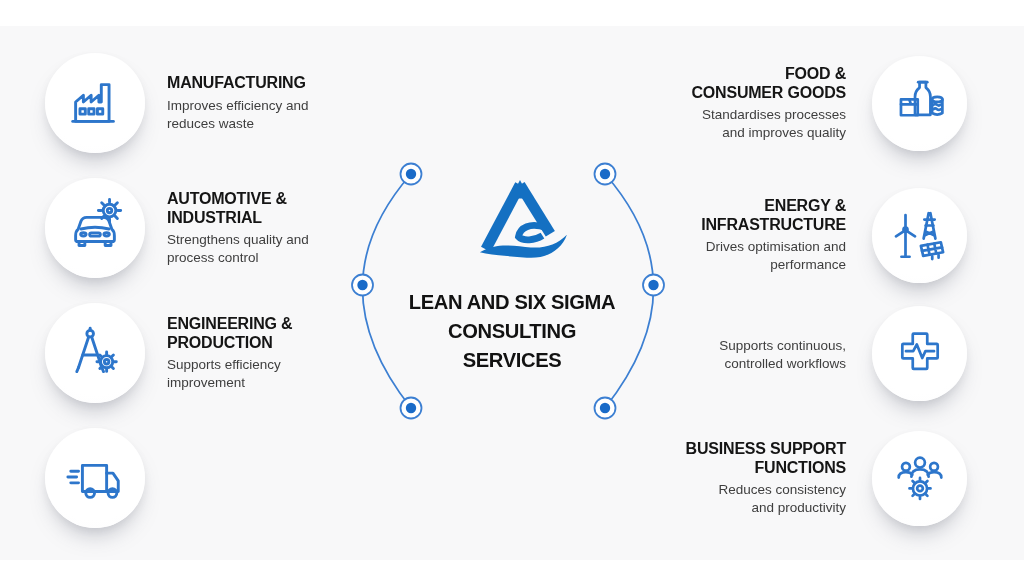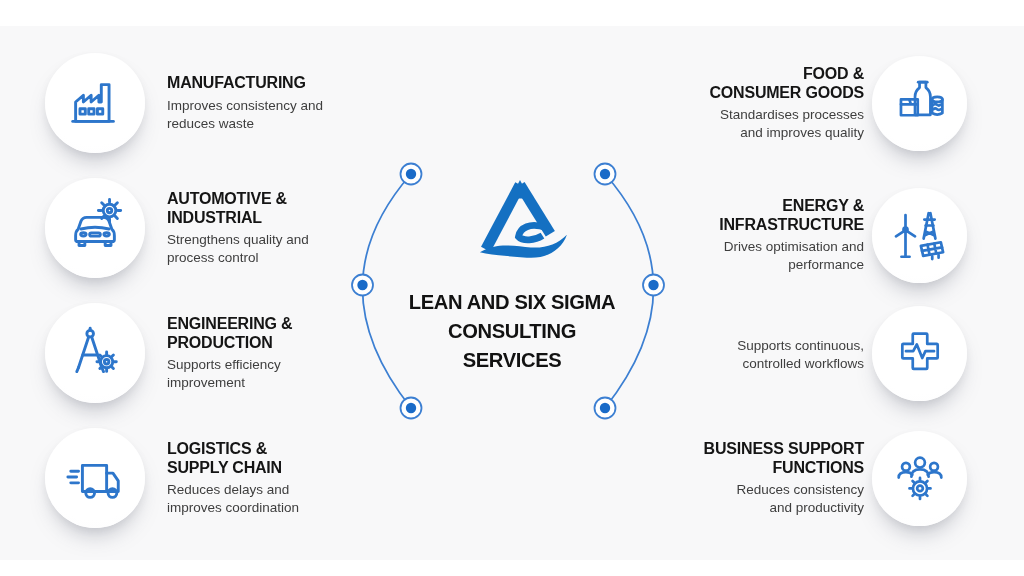--- a/index.html
+++ b/index.html
@@ -5,21 +5,21 @@
   * { margin:0; padding:0; box-sizing:border-box; }
   html,body { width:1024px; height:576px; background:#ffffff; overflow:hidden;
               font-family:"Liberation Sans","DejaVu Sans",sans-serif; }
   .stage { position:relative; width:1024px; height:576px; background:#ffffff; }
   .band  { position:absolute; left:0; top:26px; width:1024px; height:534px;
            background:#f8f8f9; }
 
   
   .item { position:absolute; display:flex; align-items:center; height:104px; }
   .item.left  { left:45px;  width:308px; gap:22px; }
-  .item.right { left:645px; width:322px; gap:8px; }
+  .item.right { left:645px; width:322px; gap:26px; }
   .item.right .txt { flex:1; text-align:right; }
   .circ { width:100px; height:100px; border-radius:50%; flex:none;
           background:radial-gradient(circle at 50% 38%, #ffffff 68%, #fcfcfd 100%);
           box-shadow:0 14px 22px -8px rgba(120,125,140,.45), 0 3px 8px rgba(0,0,0,.05);
           display:flex; align-items:center; justify-content:center; }
   .item.right .circ { width:95px; height:95px; }
   .circ svg { width:62px; height:62px; }
   .item.right .circ svg { width:58px; height:58px; }
   .txt { width:178px; }
   .ttl  { font-size:16px; font-weight:700; color:#151515; line-height:1.2;
@@ -92,21 +92,21 @@
       <svg class="ic" viewBox="0 0 64 64">
         <path d="M12 51 V31 L20 24 V31 L28 24 V31 L36 24 V31 H38.5 V13 H46.5 V51 Z"></path>
         <path d="M9 51 H51"></path>
         <rect x="16.5" y="38" width="5.5" height="5.5"></rect>
         <rect x="25.5" y="38" width="5.5" height="5.5"></rect>
         <rect x="34.5" y="38" width="5.5" height="5.5"></rect>
       </svg>
     </div>
     <div class="txt">
       <div class="ttl">MANUFACTURING</div>
-      <div class="desc">Improves consistency and
+      <div class="desc">Improves efficiency and
 reduces waste</div>
     </div>
   </div>
 
   <div class="item left" style="top:176px">
     <div class="circ">
       <svg class="ic" viewBox="0 0 64 64">
         <g stroke-width="2.6">
           <circle cx="47" cy="14" r="6.5"></circle>
           <circle cx="47" cy="14" r="2.3"></circle>
@@ -153,26 +153,20 @@
 
   <div class="item left" style="top:426px">
     <div class="circ">
       <svg class="ic" viewBox="0 0 64 64">
         <path d="M7 25 H15 M4 31 H13 M7 37 H15"></path>
         <rect x="19" y="19" width="25" height="27"></rect>
         <path d="M44 27 H50.5 L56 35 V46 H44"></path>
         <circle cx="27" cy="47.5" r="4.5" fill="#ffffff"></circle>
         <circle cx="50" cy="47.5" r="4.5" fill="#ffffff"></circle>
       </svg>
-    </div>
-    <div class="txt">
-      <div class="ttl">LOGISTICS &amp;
-SUPPLY CHAIN</div>
-      <div class="desc">Reduces delays and
-improves coordination</div>
     </div>
   </div>
 
   <div class="item right" style="top:51px">
     <div class="txt">
       <div class="ttl">FOOD &amp;
 CONSUMER GOODS</div>
       <div class="desc">Standardises processes
 and improves quality</div>
     </div>

